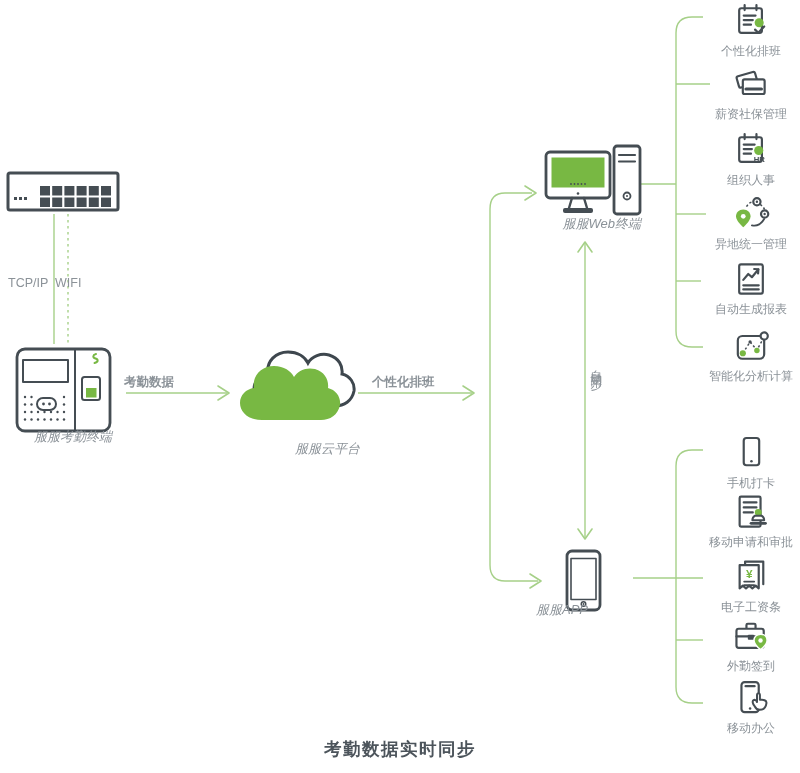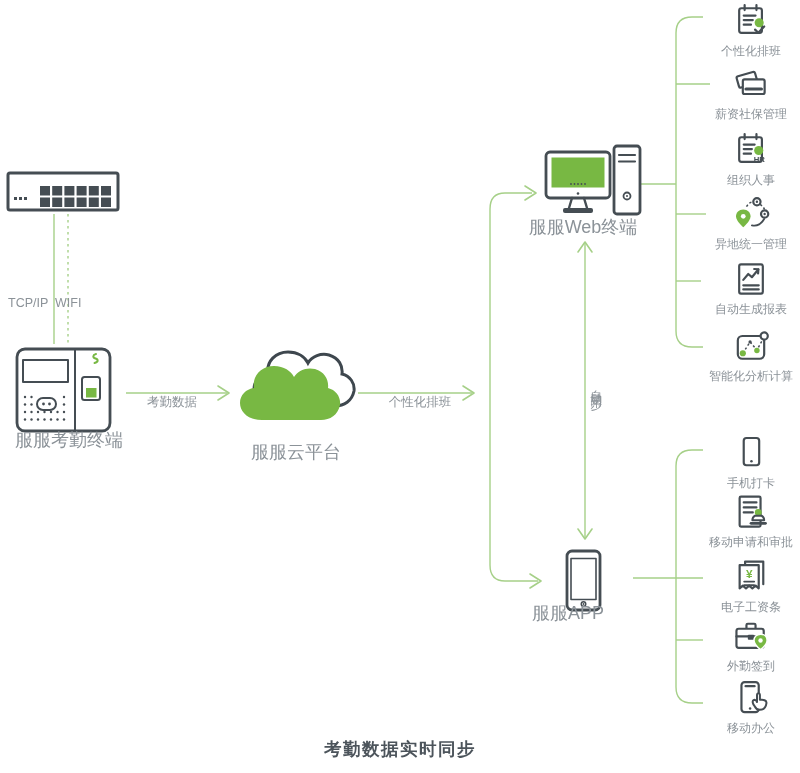--- a/index.html
+++ b/index.html
@@ -3,23 +3,23 @@
 <meta charset="utf-8">
 <style>
   :root{
     --green:#78b843; --line:#a6d088; --dark:#454d53; --label:#8b9298; --title:#4c545b;
   }
   html,body{margin:0;padding:0;}
   body{font-family:"Liberation Sans",sans-serif;background:#fff;}
   #canvas{position:relative;width:800px;height:773px;background:#fff;overflow:hidden;}
   #lines{position:absolute;left:0;top:0;}
   .abs{position:absolute;}
-  .lbl{position:absolute;color:var(--label);font-size:12.5px;line-height:1.1;white-space:nowrap;margin-top:20px;}
-  .lbl.center{text-align:center;white-space:normal;}
-  .node-label{position:absolute;color:var(--label);font-size:18px;text-align:center;white-space:nowrap;}
+  .lbl{position:absolute;color:var(--label);font-size:12.5px;line-height:1.1;white-space:nowrap;}
+  .lbl.center{text-align:left;white-space:normal;font-weight:bold;}
+  .node-label{position:absolute;color:var(--label);font-size:13px;text-align:right;white-space:nowrap;font-style:italic;}
   .vert{writing-mode:vertical-rl;letter-spacing:3px;}
   #title{position:absolute;left:0;width:800px;text-align:center;top:737px;color:var(--title);
          font-size:17.5px;font-weight:700;letter-spacing:1.5px;}
   .feature{position:absolute;left:693px;width:116px;text-align:center;}
   .f-icon{height:40px;display:flex;align-items:center;justify-content:center;}
   .f-icon svg{width:40px;height:40px;display:block;}
   .f-label{margin-top:2px;color:var(--label);font-size:12px;white-space:nowrap;}
   
   .s{fill:none;stroke:var(--dark);stroke-width:2.4;stroke-linecap:round;stroke-linejoin:round;}
   .sw{fill:#fff;stroke:var(--dark);stroke-width:2.4;stroke-linecap:round;stroke-linejoin:round;}

